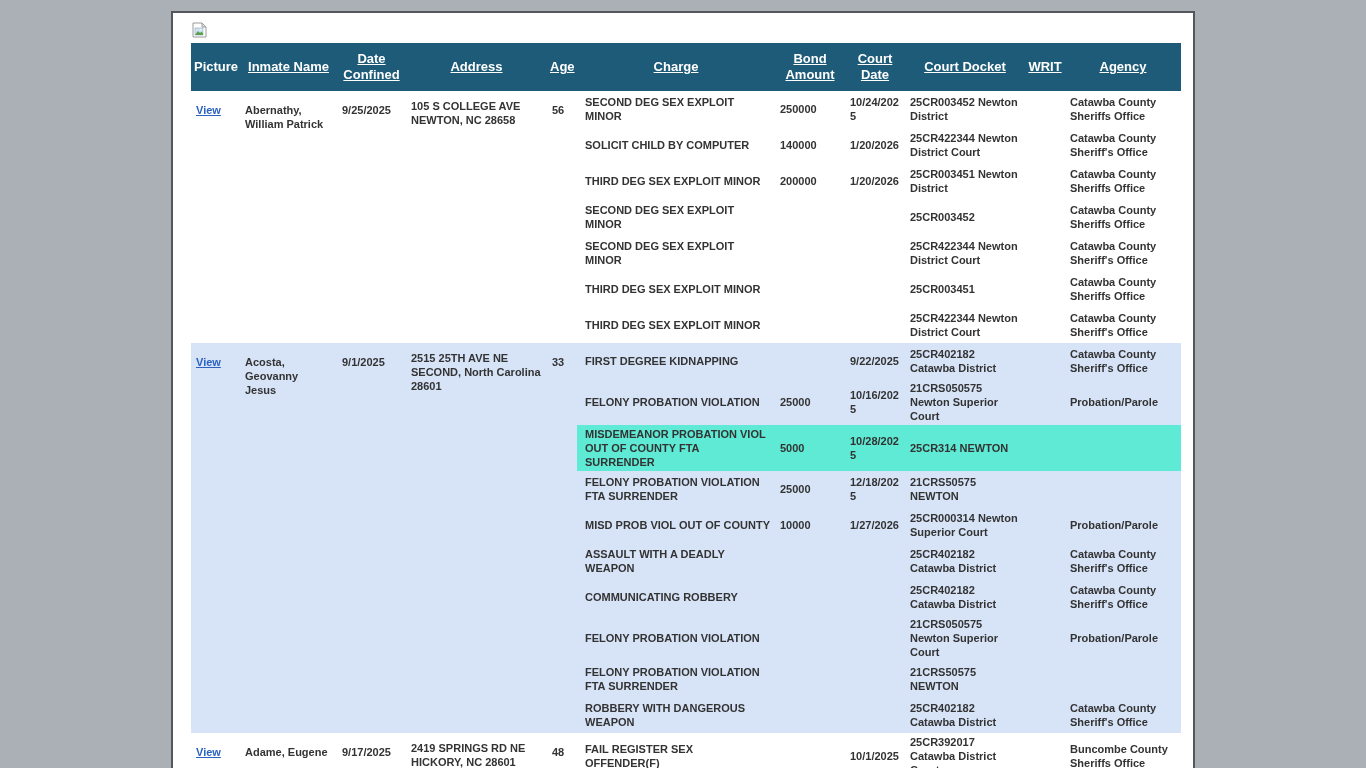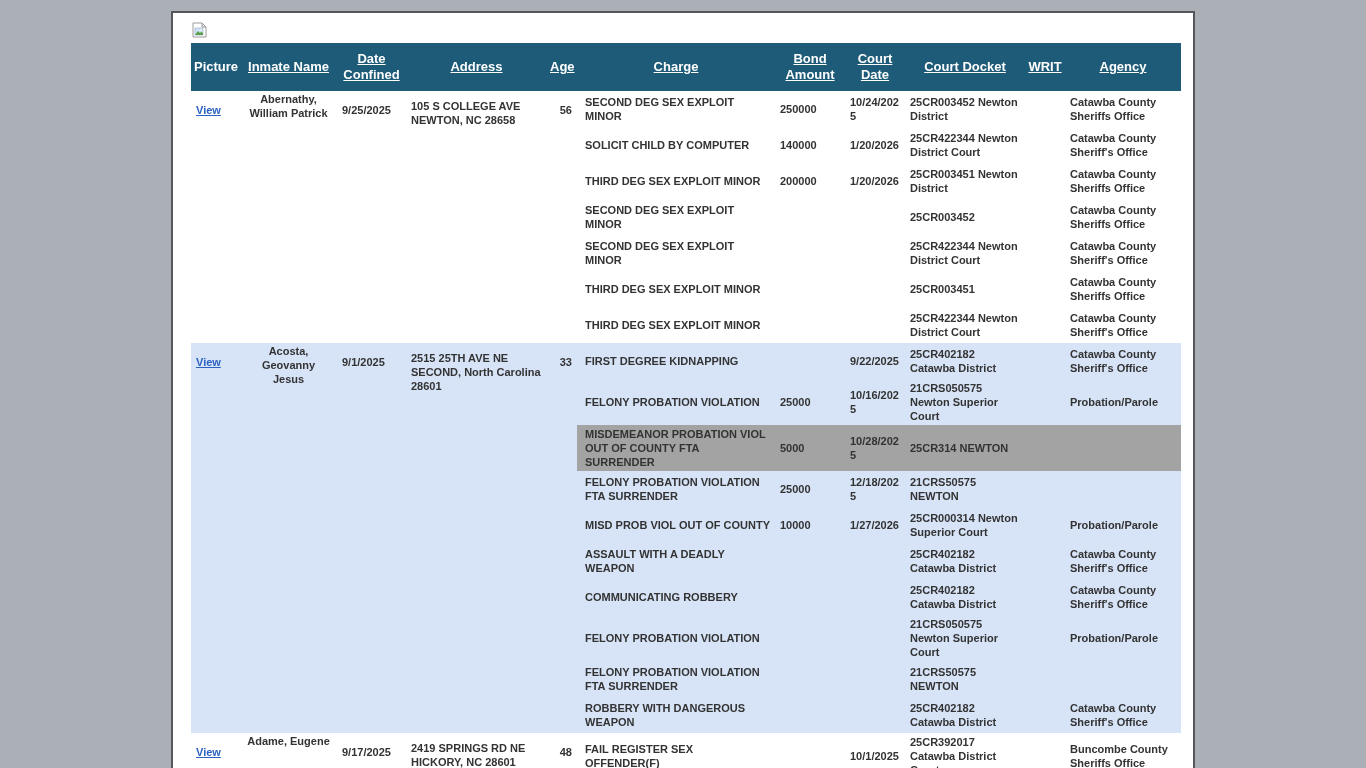--- a/index.html
+++ b/index.html
@@ -14,24 +14,24 @@
   col.c-writ{width:40px;}     col.c-agency{width:116px;}
   thead th{background:#1d5b78;color:#ffffff;font-size:13px;font-weight:bold;
     height:44px;text-align:center;vertical-align:middle;padding:2px 3px;line-height:16px;}
   thead th a{color:#ffffff;text-decoration:underline;cursor:pointer;}
   thead th.plain{text-decoration:none;}
   td{font-size:11px;font-weight:bold;color:#333333;line-height:14px;
     padding:2px 5px;vertical-align:middle;word-wrap:break-word;}
   tr.charge-row{height:36px;}
   td.cell-view,td.cell-name,td.cell-dateconf,td.cell-address,td.cell-age{vertical-align:top;}
   td.cell-view{padding-top:12px;}
-  td.cell-name{padding-top:1px;text-align:center;}
+  td.cell-name{padding-top:12px;}
   td.cell-dateconf{padding-top:12px;}
   td.cell-address{padding-top:8px;}
-  td.cell-age{padding-top:12px;text-align:right;}
+  td.cell-age{padding-top:12px;text-align:left;}
   td.cell-bond{text-align:left;padding-right:6px;}
   td.cell-charge{padding-left:8px;}
   a.view-link{color:#2b62c1;text-decoration:underline;cursor:pointer;}
 </style>
 </head>
 <body>
 
 <div class="panel">
   <svg class="broken-img" width="15" height="16" viewBox="0 0 15 16">
     <path d="M1 1 h9 l4 4 v10 h-13 z" fill="#ffffff" stroke="#9a9a9a" stroke-width="1"></path>
@@ -153,21 +153,21 @@
           <td class="cell-agency">Catawba County Sheriff's Office</td>
         </tr>
         <tr class="charge-row" style="background-color: rgb(215, 228, 248);">
           <td class="cell-charge">FELONY PROBATION VIOLATION</td>
           <td class="cell-bond">25000</td>
           <td class="cell-courtdate">10/16/2025</td>
           <td class="cell-docket">21CRS050575 Newton Superior Court</td>
           <td class="cell-writ"></td>
           <td class="cell-agency">Probation/Parole</td>
         </tr>
-        <tr class="charge-row" style="background-color: #a3a3a3;">
+        <tr class="charge-row" style="background-color: #5eead4;">
           <td class="cell-charge">MISDEMEANOR PROBATION VIOL OUT OF COUNTY FTA SURRENDER</td>
           <td class="cell-bond">5000</td>
           <td class="cell-courtdate">10/28/2025</td>
           <td class="cell-docket">25CR314 NEWTON</td>
           <td class="cell-writ"></td>
           <td class="cell-agency"></td>
         </tr>
         <tr class="charge-row" style="background-color: rgb(215, 228, 248);">
           <td class="cell-charge">FELONY PROBATION VIOLATION FTA SURRENDER</td>
           <td class="cell-bond">25000</td>

